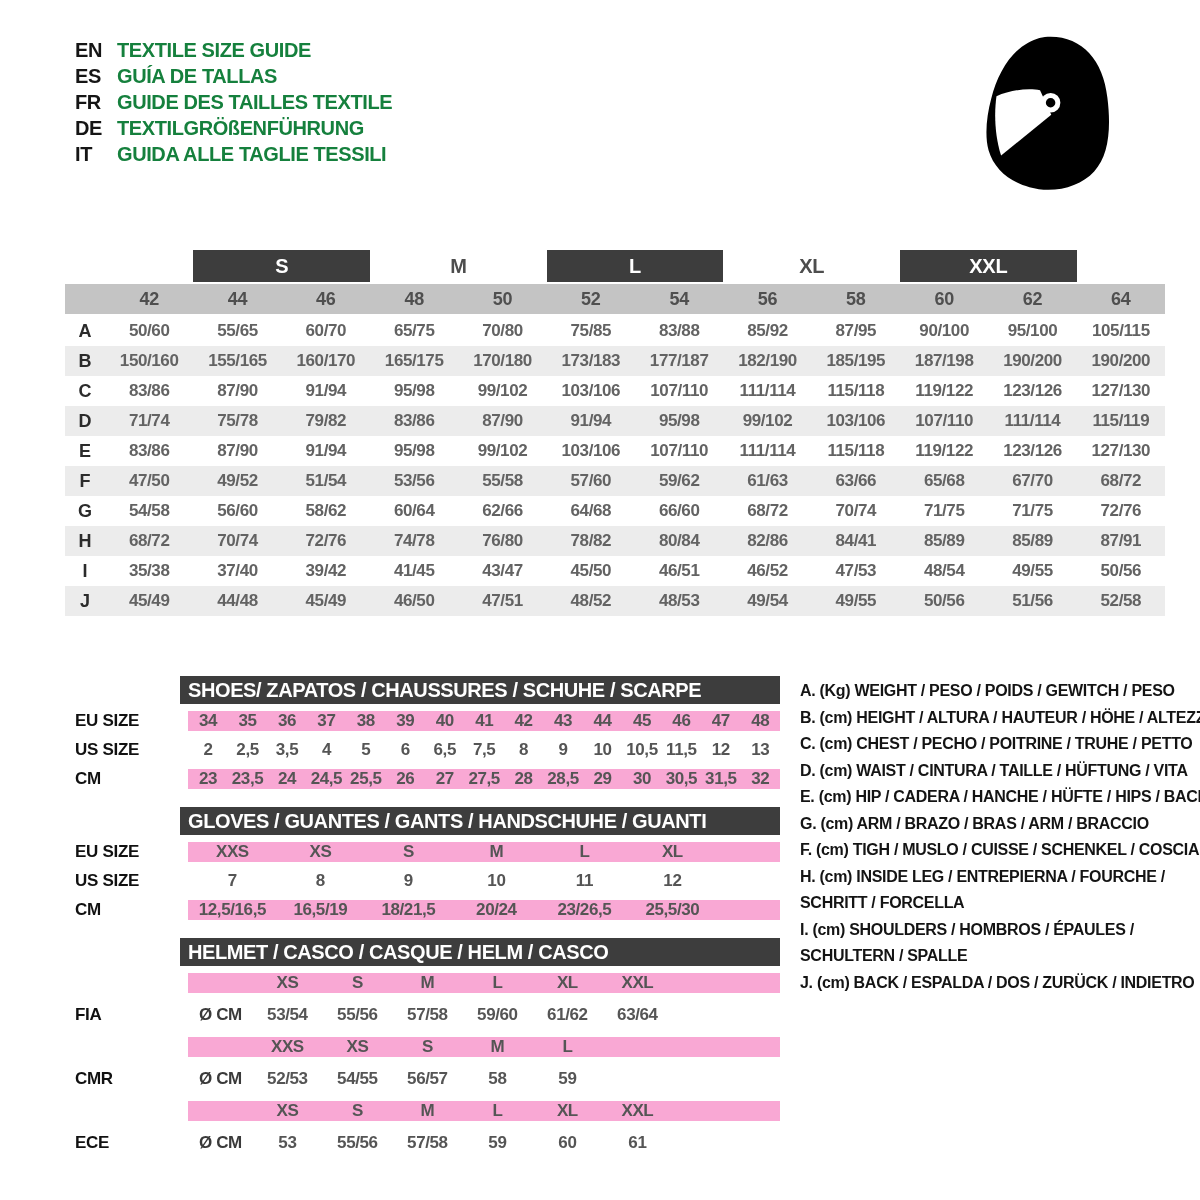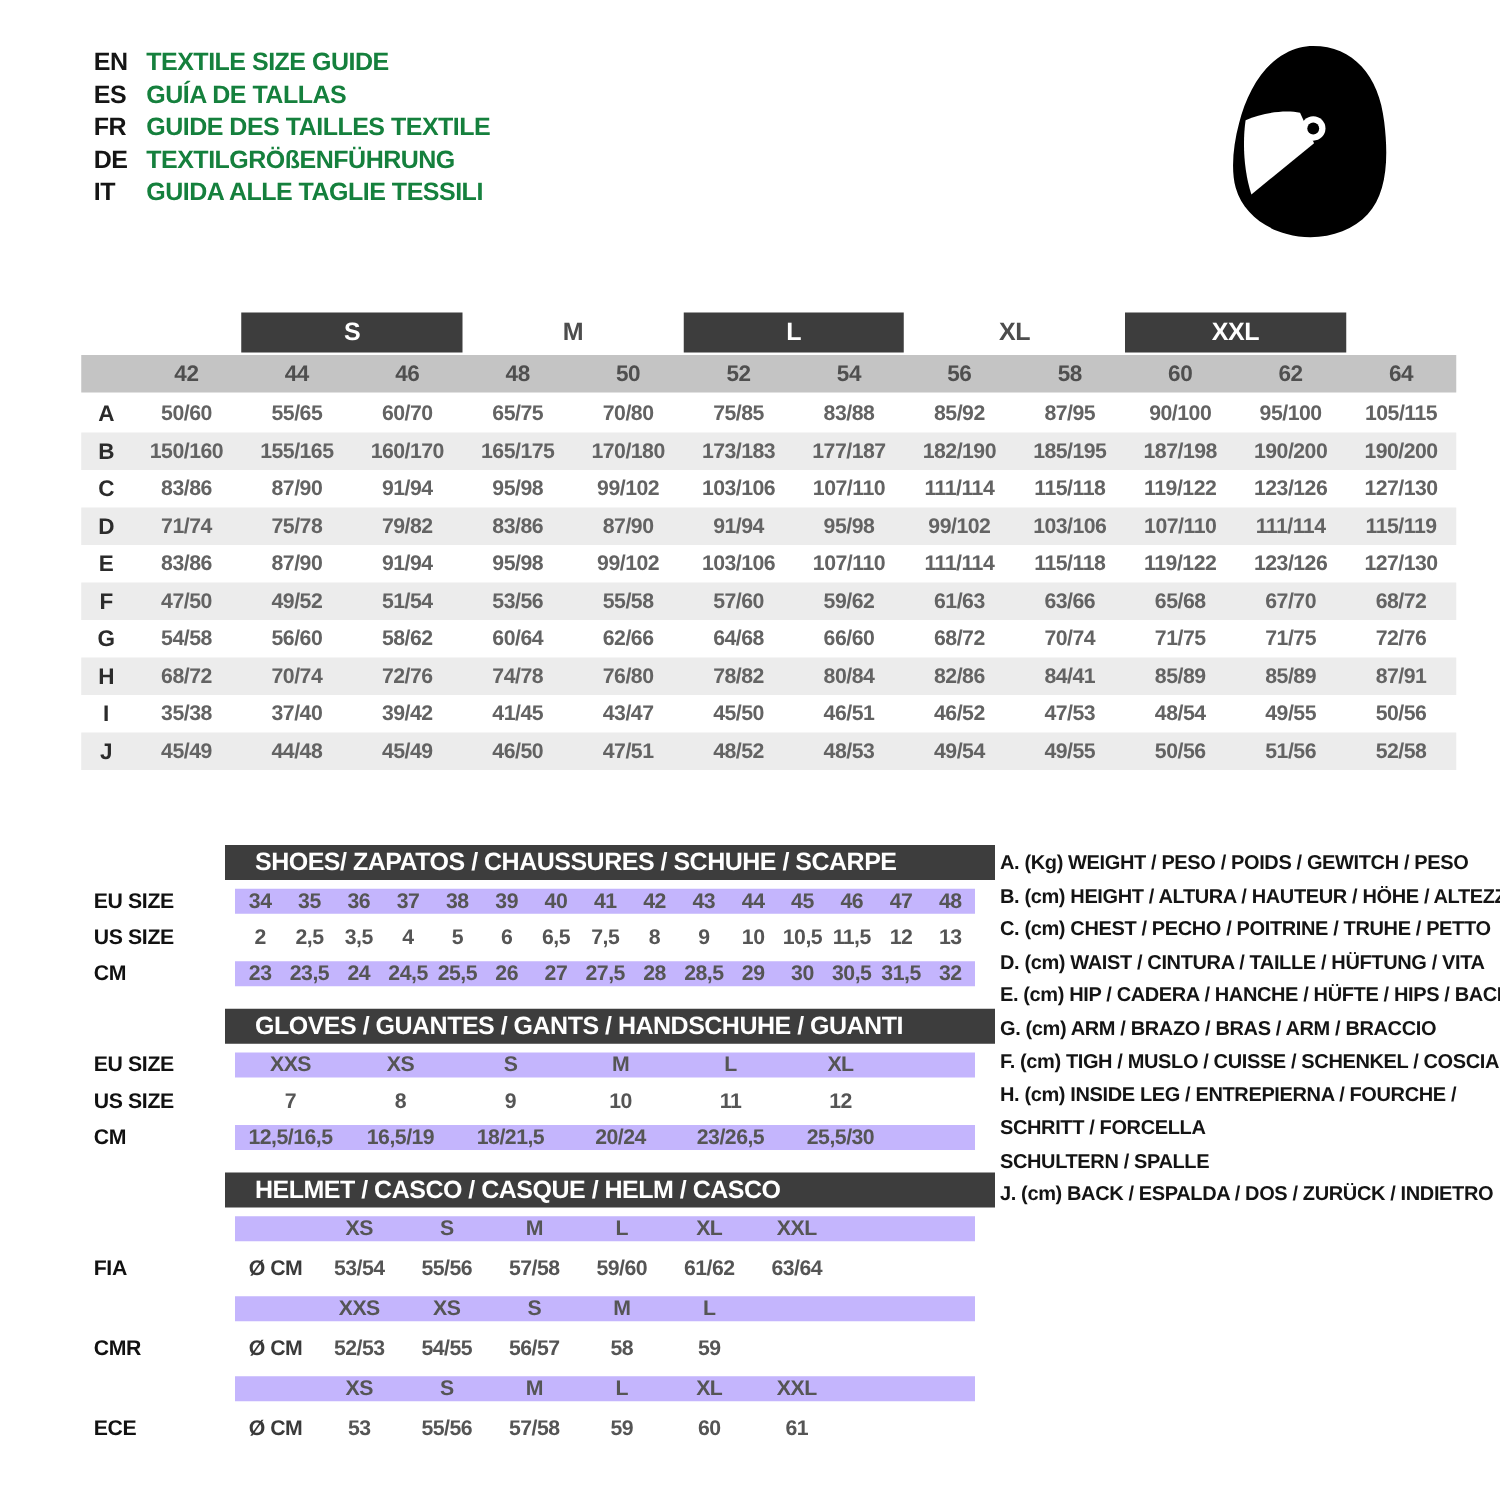--- a/index.html
+++ b/index.html
@@ -33,27 +33,27 @@
   .trow.shade { background:#ececec; }
   .tlabel { display:flex; align-items:center; justify-content:center;
     font-weight:bold; font-size:18px; color:#2b2b2b; }
   .tval { display:flex; align-items:center; justify-content:center;
     font-weight:bold; font-size:17px; color:#636363; letter-spacing:-0.4px; white-space:nowrap; }
 
   
   .left-tables { position:absolute; left:65px; top:676px; width:715px; }
   .subtable { margin-bottom:14px; }
   .bar { margin-left:115px; width:592px; height:28px; background:#3d3d3d; color:#fff;
-    display:flex; align-items:center; padding-left:24px; font-weight:bold; font-size:20px;
+    display:flex; align-items:center; padding-left:8px; font-weight:bold; font-size:20px;
     letter-spacing:-0.4px; margin-bottom:2px; }
   .strow { display:flex; height:29px;align-items:center; }
   .stlabel { width:115px; display:flex; align-items:center; padding-left:10px;
     font-weight:bold; font-size:17px; color:#111; letter-spacing:-0.3px; }
   .stvals { width:600px; display:grid; align-items:center; }
-  .stvals.shadedband { background:#c4b5fd; }
+  .stvals.shadedband { background:#f9a8d4; }
   .stval { display:flex; align-items:center; justify-content:center;
     font-weight:bold; font-size:17px; color:#555; letter-spacing:-0.4px; white-space:nowrap; }
   .stval.unit { color:#3a3a3a; }
   .shoes-grid  { grid-template-columns:repeat(15,1fr); }
   .gloves-grid { grid-template-columns:repeat(6,88px) 1fr; }
   .helmet-grid { grid-template-columns:64px repeat(6,70px) 1fr; }
   .hrow-vals { height:35px; }
 
   
   .legend { position:absolute; left:800px; top:678px; width:400px; }
@@ -462,17 +462,18 @@
   <div class="legend" id="legend">
       <div class="legend-line">A. (Kg) WEIGHT / PESO / POIDS / GEWITCH / PESO</div>
       <div class="legend-line">B. (cm) HEIGHT / ALTURA / HAUTEUR / HÖHE / ALTEZZA</div>
       <div class="legend-line">C. (cm) CHEST / PECHO / POITRINE / TRUHE / PETTO</div>
       <div class="legend-line">D. (cm) WAIST / CINTURA / TAILLE / HÜFTUNG / VITA</div>
       <div class="legend-line">E. (cm) HIP / CADERA / HANCHE / HÜFTE / HIPS / BACINO</div>
       <div class="legend-line">G. (cm) ARM / BRAZO / BRAS / ARM / BRACCIO</div>
       <div class="legend-line">F. (cm) TIGH / MUSLO / CUISSE / SCHENKEL / COSCIA</div>
       <div class="legend-line">H. (cm) INSIDE LEG / ENTREPIERNA / FOURCHE /</div>
       <div class="legend-line">SCHRITT / FORCELLA</div>
+      <div class="legend-line">I. (cm) SHOULDERS / HOMBROS / ÉPAULES /</div>
       <div class="legend-line">SCHULTERN / SPALLE</div>
       <div class="legend-line">J. (cm) BACK / ESPALDA / DOS / ZURÜCK / INDIETRO</div>
     </div>
 
 </div>
 
 </body></html>

